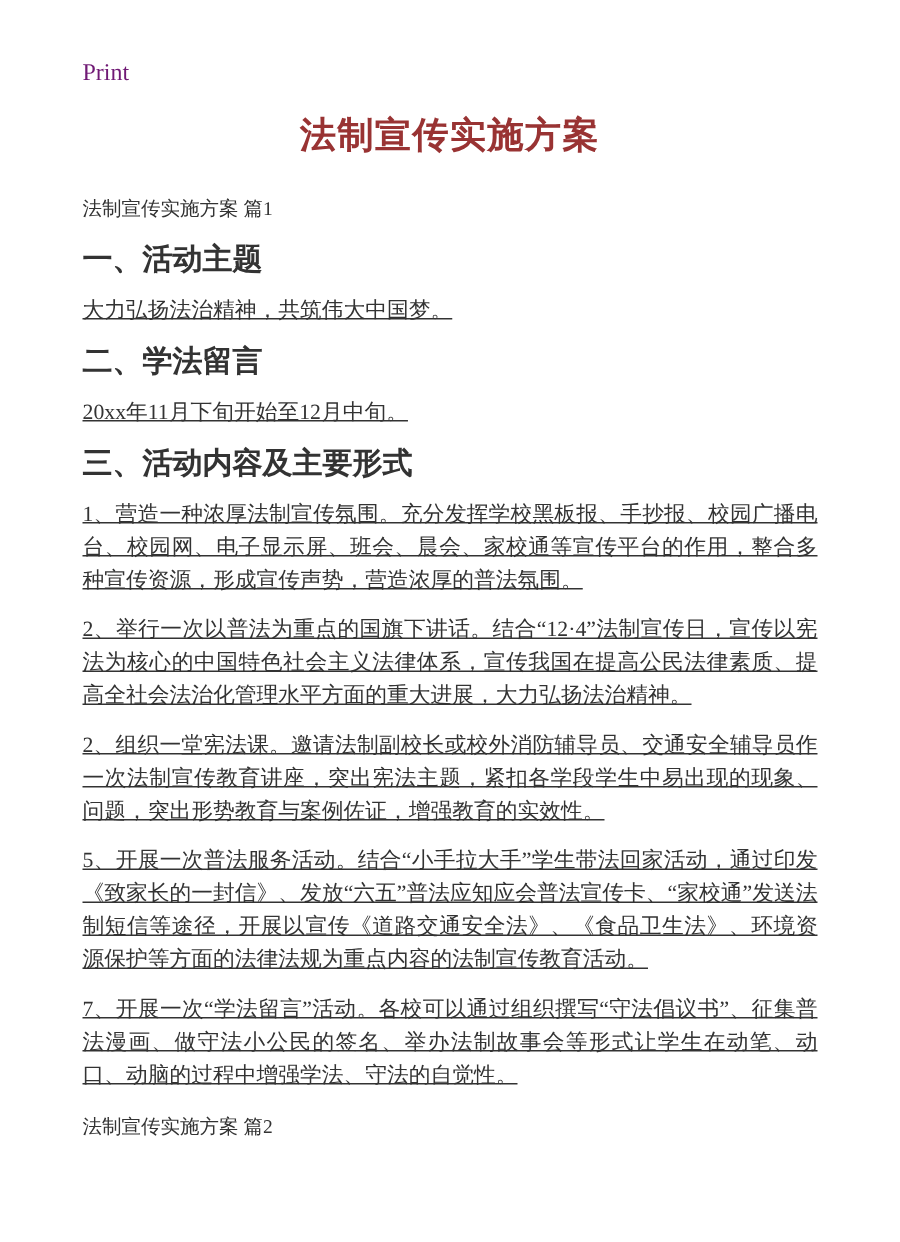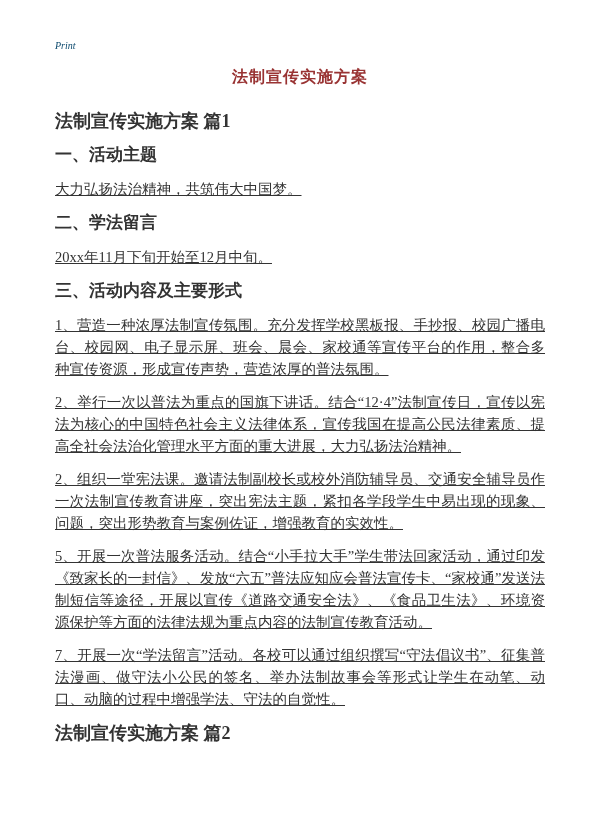--- a/index.html
+++ b/index.html
@@ -11,47 +11,46 @@
     color: #333333;
     font-family: "Liberation Serif", "DejaVu Serif", serif;
     overflow: hidden;
   }
   .page {
     width: 600px;
     height: 828px;
     padding: 40px 55px 0 55px;
   }
   .print-link {
-    font-size: 10px;
-    color: #0c4a6e;
+    font-size: 16px;
+    color: #701a75;
     margin: 0 0 16px 0;
     cursor: pointer;
-    font-style: italic;
   }
   .doc-title {
-    font-size: 16px;
+    font-size: 24px;
     font-weight: bold;
     text-align: center;
     color: #993333;
     margin: 0 0 22px 0;
     letter-spacing: 1px;
   }
   .subtitle {
     font-size: 14.5px;
     margin: 0 0 14px 0;
     line-height: 22px;
   }
   .sec-heading {
-    font-size: 18px;
-    font-weight: bold;
+    font-size: 13px;
+    font-weight: normal;
     margin: 12px 0 0 0;
     line-height: 22px;
   }
   .sub-heading {
-    font-size: 17px;
+    font-size: 20px;
     font-weight: bold;
     margin: 12px 0 12px 0;
     line-height: 22px;
   }
   .para {
     font-size: 14.5px;
     line-height: 22px;
     margin: 0 0 11px 0;
     text-align: justify;
     text-decoration: underline;

